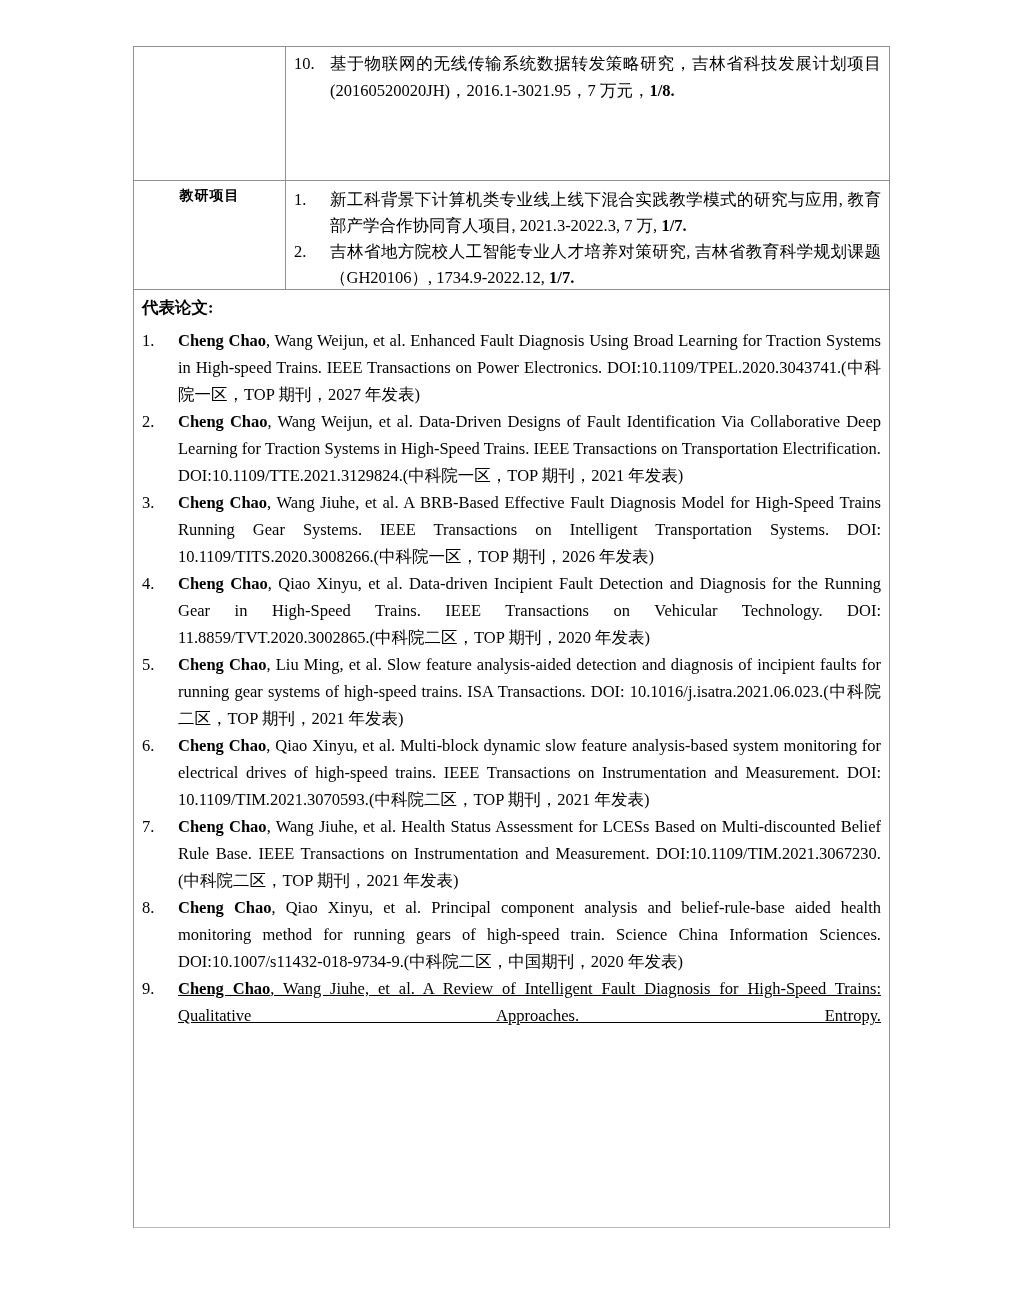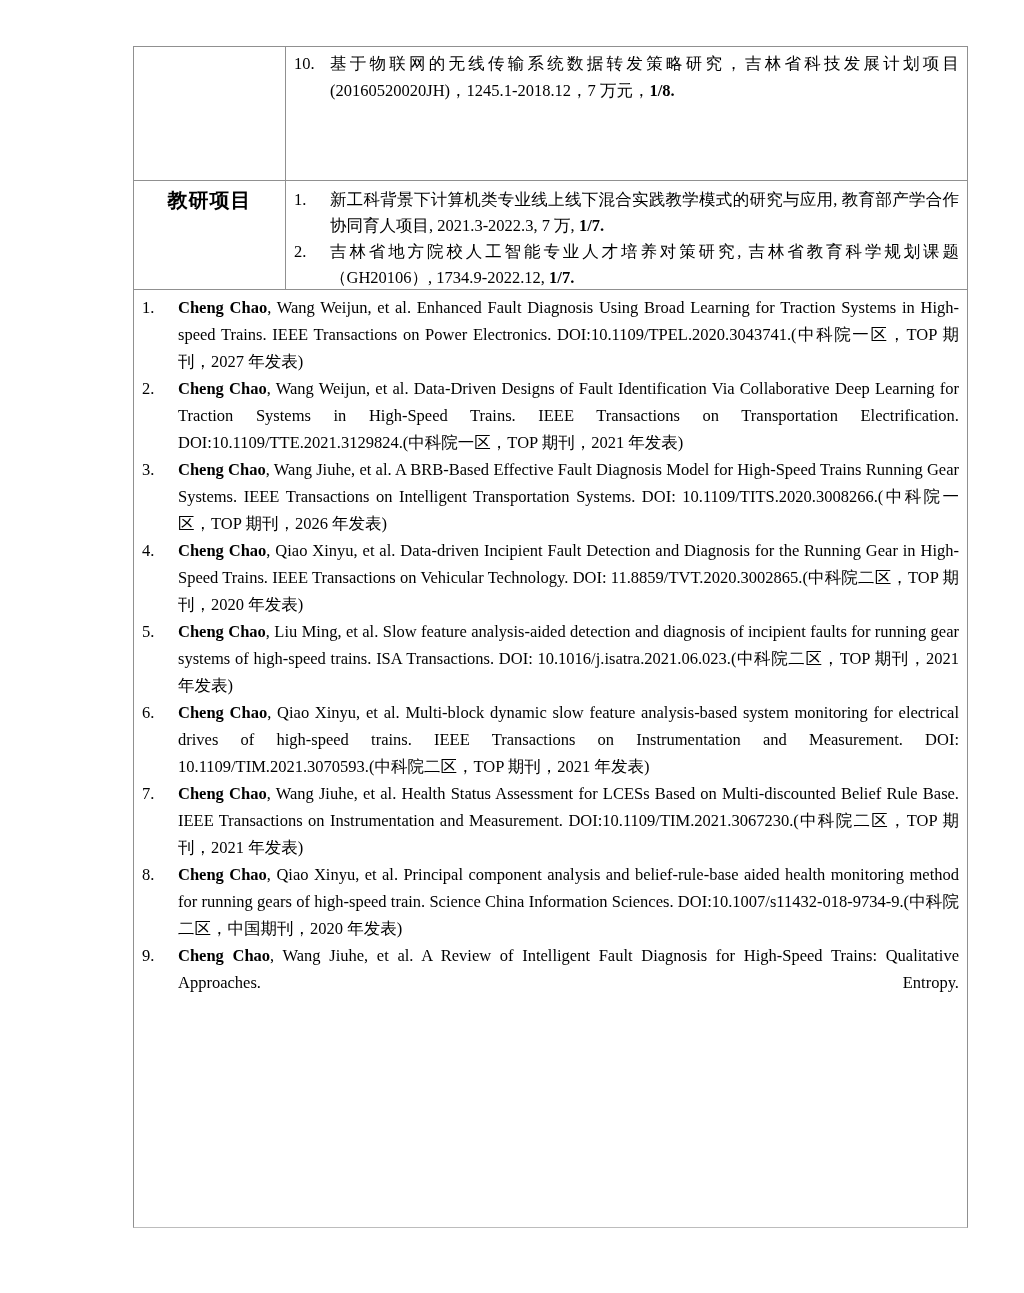--- a/index.html
+++ b/index.html
@@ -13,75 +13,75 @@
     position: relative;
     width: 1024px;
     height: 1293px;
     background: #ffffff;
     overflow: hidden;
   }
   .cv-table {
     position: absolute;
     left: 133px;
     top: 46px;
-    width: 835px;
+    width: 757px;
     height: 1182px;
     box-sizing: border-box;
     border-top: 1px solid #909090;
     border-left: 1px solid #909090;
     border-right: 1px solid #909090;
     border-bottom: 1px solid #bcbcbc; 
     overflow: hidden;
   }
   .row { display: flex; box-sizing: border-box; }
   .row + .row { border-top: 1px solid #909090; }
   .row-0 { height: 133px; }
   .row-1 { height: 109px; }
   .row-2 { min-height: 940px; }
   .label-cell {
     width: 152px;
     flex-shrink: 0;
     box-sizing: border-box;
     border-right: 1px solid #909090;
     text-align: center;
     font-weight: bold;
-    font-size: 20px;
+    font-size: 14px;
     letter-spacing: 1px;
     padding-top: 6px;
   }
   .content-cell {
     flex: 1;
     box-sizing: border-box;
     padding: 4px 8px 0 8px;
     font-size: 16.5px;
   }
   .row-0 .content-cell { line-height: 27px; padding-top: 3px; }
   .row-1 .content-cell { line-height: 26px; padding-top: 6px; }
   .row-2 .content-cell { line-height: 27px; padding-top: 4px; }
   .heading { font-weight: bold; margin: 0 0 6px 0; }
   ol.items { list-style: none; margin: 0; padding: 0; }
   li.item { display: flex; }
   .num { width: 36px; flex-shrink: 0; }
   .itext { flex: 1; text-align: justify; }
-  .continues .itext { text-align-last: justify; }
+  .continues .itext { text-align-last: justify; text-decoration: underline; }
   .b { font-weight: bold; margin-top: 32px; }
 </style>
 </head>
 <body>
 
 <div class="page">
   <div class="cv-table">
 
     <section class="row row-0">
       <div class="label-cell"></div>
       <div class="content-cell">
         <ol class="items">
             <li class="item">
               <span class="num">10.</span>
-              <span class="itext"><span>基于物联网的无线传输系统数据转发策略研究，吉林省科技发展计划项目(20160520020JH)，1245.1-2018.12，7 万元，</span><span class="b">1/8.</span></span>
+              <span class="itext"><span>基于物联网的无线传输系统数据转发策略研究，吉林省科技发展计划项目(20160520020JH)，2016.1-3021.95，7 万元，</span><span class="b">1/8.</span></span>
             </li>
           </ol>
       </div>
     </section>
 
     <section class="row row-1">
       <div class="label-cell">教研项目</div>
       <div class="content-cell">
         <ol class="items">
             <li class="item">
@@ -91,20 +91,21 @@
             <li class="item">
               <span class="num">2.</span>
               <span class="itext"><span>吉林省地方院校人工智能专业人才培养对策研究, 吉林省教育科学规划课题（GH20106）, 1734.9-2022.12, </span><span class="b">1/7.</span></span>
             </li>
           </ol>
       </div>
     </section>
 
     <section class="row row-2">
       <div class="content-cell">
+        <div class="heading">代表论文:</div>
         <ol class="items">
             <li class="item">
               <span class="num">1.</span>
               <span class="itext"><span class="b">Cheng Chao</span><span>, Wang Weijun, et al. Enhanced Fault Diagnosis Using Broad Learning for Traction Systems in High-speed Trains. IEEE Transactions on Power Electronics. DOI:10.1109/TPEL.2020.3043741.(中科院一区，TOP 期刊，2027 年发表)</span></span>
             </li>
             <li class="item">
               <span class="num">2.</span>
               <span class="itext"><span class="b">Cheng Chao</span><span>, Wang Weijun, et al. Data-Driven Designs of Fault Identification Via Collaborative Deep Learning for Traction Systems in High-Speed Trains. IEEE Transactions on Transportation Electrification. DOI:10.1109/TTE.2021.3129824.(中科院一区，TOP 期刊，2021 年发表)</span></span>
             </li>
             <li class="item">

